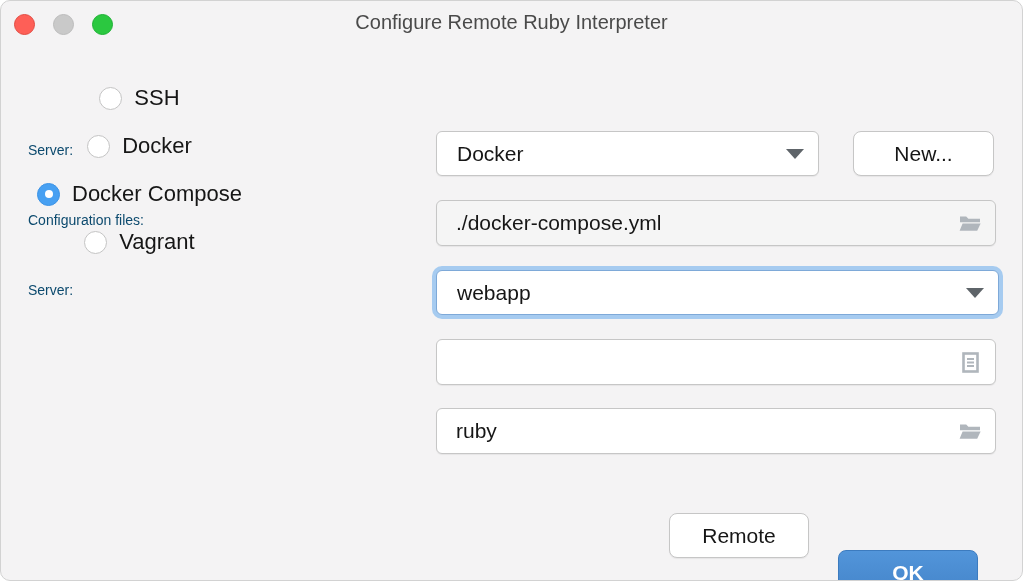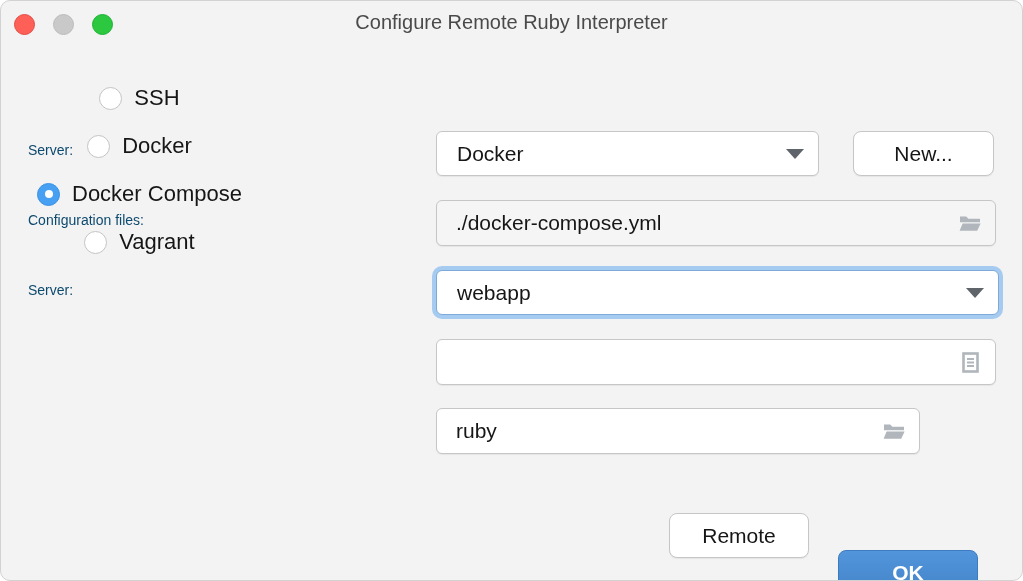--- a/index.html
+++ b/index.html
@@ -112,21 +112,21 @@
   #config-label   { top: 211px; }
   #config-field   { left: 435px; top: 199px; width: 560px; height: 46px; }
 
   #service-label  { top: 281px; }
   #service-combo  { left: 435px; top: 269px; width: 563px; height: 45px; }
 
   #env-label      { top: 350px; }
   #env-field      { left: 435px; top: 338px; width: 560px; height: 46px; }
 
   #ruby-label     { top: 419px; }
-  #ruby-field     { left: 435px; top: 407px; width: 484px; height: 46px; }
+  #ruby-field     { left: 435px; top: 407px; width: 560px; height: 46px; }
 
   #cancel-button  { left: 668px; top: 512px; width: 140px; height: 45px; }
   #ok-button      { left: 837px; top: 512px; width: 140px; height: 46px; }
 </style>
 </head>
 <body>
 
 <div class="window">
 
   <div class="titlebar">

